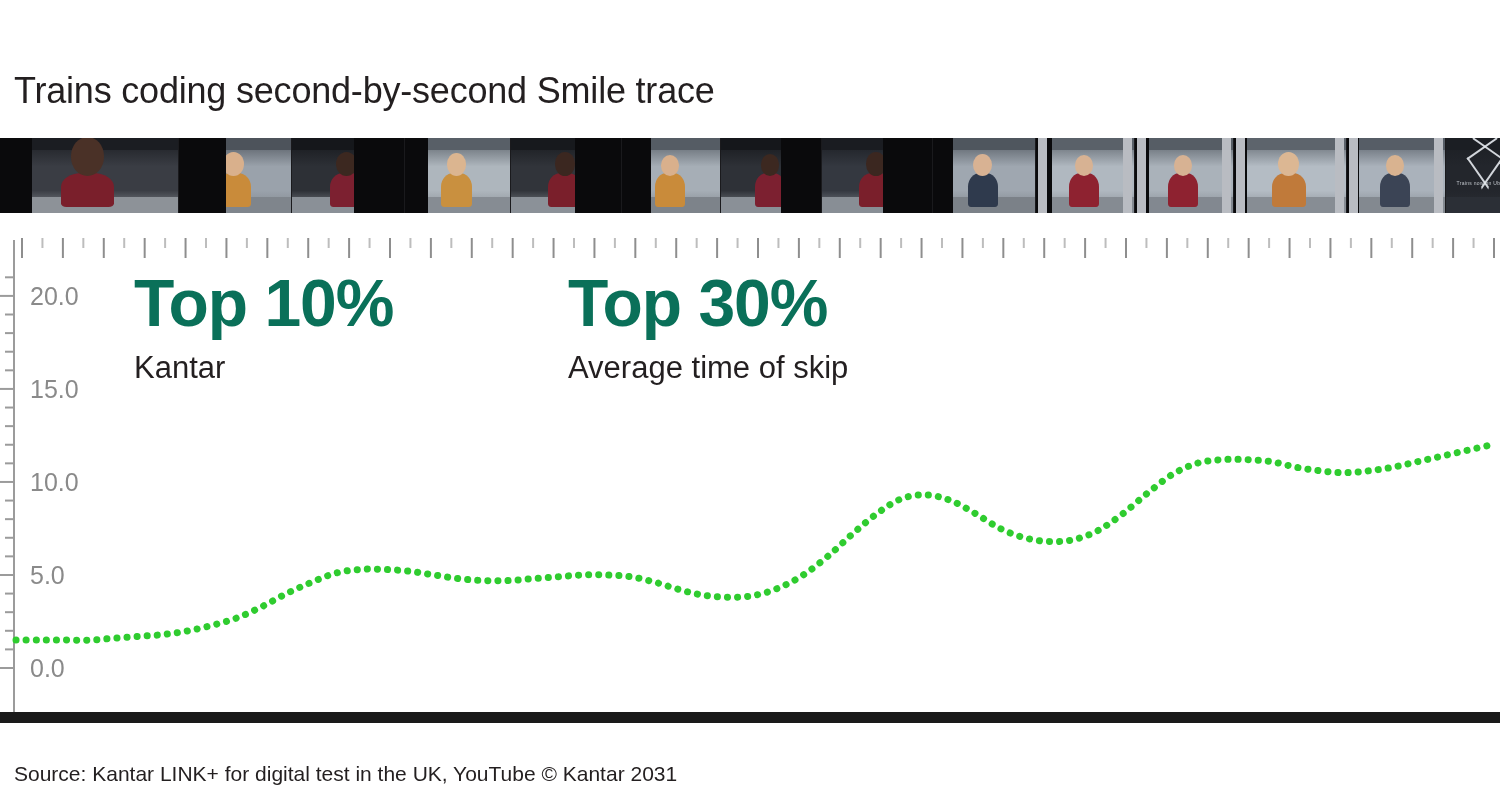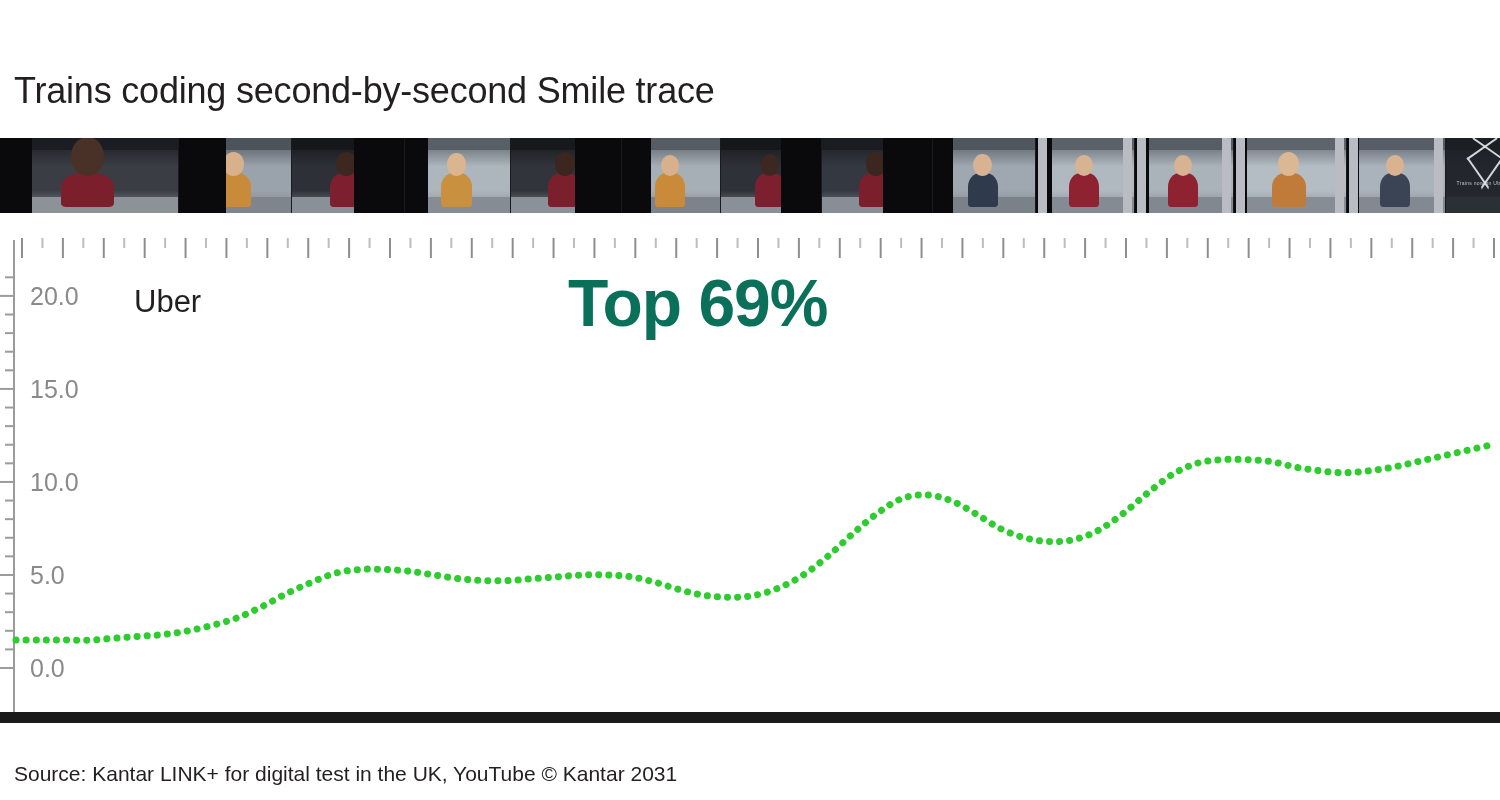--- a/index.html
+++ b/index.html
@@ -370,20 +370,22 @@
       </g>
     <g id="trace">
         <path d="M 16.00 412.09 C 20.10 412.09, 32.40 412.09, 40.60 412.09 C 48.80 412.09, 57.00 412.09, 65.20 412.09 C 73.40 412.09, 81.60 412.40, 89.80 412.09 C 98.00 411.78, 106.20 410.85, 114.40 410.23 C 122.60 409.61, 130.80 408.99, 139.00 408.37 C 147.20 407.75, 155.40 407.44, 163.60 406.51 C 171.80 405.58, 180.00 404.34, 188.20 402.79 C 196.40 401.24, 204.60 399.38, 212.80 397.21 C 221.00 395.04, 229.20 392.87, 237.40 389.77 C 245.60 386.67, 253.80 382.64, 262.00 378.60 C 270.20 374.57, 278.40 369.61, 286.60 365.58 C 294.80 361.55, 303.00 357.83, 311.20 354.42 C 319.40 351.01, 327.60 347.29, 335.80 345.12 C 344.00 342.95, 352.20 342.02, 360.40 341.40 C 368.60 340.78, 376.80 341.09, 385.00 341.40 C 393.20 341.71, 401.40 342.33, 409.60 343.26 C 417.80 344.19, 426.00 345.74, 434.20 346.98 C 442.40 348.22, 450.60 349.77, 458.80 350.70 C 467.00 351.63, 475.20 352.25, 483.40 352.56 C 491.60 352.87, 499.80 352.87, 508.00 352.56 C 516.20 352.25, 524.40 351.32, 532.60 350.70 C 540.80 350.08, 549.00 349.46, 557.20 348.84 C 565.40 348.22, 573.60 347.29, 581.80 346.98 C 590.00 346.67, 598.20 346.67, 606.40 346.98 C 614.60 347.29, 622.80 347.60, 631.00 348.84 C 639.20 350.08, 647.40 352.25, 655.60 354.42 C 663.80 356.59, 672.00 359.69, 680.20 361.86 C 688.40 364.03, 696.60 366.20, 704.80 367.44 C 713.00 368.68, 721.20 369.30, 729.40 369.30 C 737.60 369.30, 745.80 368.99, 754.00 367.44 C 762.20 365.89, 770.40 363.41, 778.60 360.00 C 786.80 356.59, 795.00 352.25, 803.20 346.98 C 811.40 341.71, 819.60 335.19, 827.80 328.37 C 836.00 321.55, 844.20 313.18, 852.40 306.05 C 860.60 298.91, 868.80 291.47, 877.00 285.58 C 885.20 279.69, 893.40 273.80, 901.60 270.70 C 909.80 267.60, 918.00 266.67, 926.20 266.98 C 934.40 267.29, 942.60 269.46, 950.80 272.56 C 959.00 275.66, 967.20 280.93, 975.40 285.58 C 983.60 290.23, 991.80 296.43, 1000.00 300.47 C 1008.20 304.50, 1016.40 307.60, 1024.60 309.77 C 1032.80 311.94, 1041.00 313.18, 1049.20 313.49 C 1057.40 313.80, 1065.60 313.49, 1073.80 311.63 C 1082.00 309.77, 1090.20 306.67, 1098.40 302.33 C 1106.60 297.98, 1114.80 291.78, 1123.00 285.58 C 1131.20 279.38, 1139.40 271.63, 1147.60 265.12 C 1155.80 258.60, 1164.00 251.47, 1172.20 246.51 C 1180.40 241.55, 1188.60 237.83, 1196.80 235.35 C 1205.00 232.87, 1213.20 232.25, 1221.40 231.63 C 1229.60 231.01, 1237.80 231.32, 1246.00 231.63 C 1254.20 231.94, 1262.40 232.25, 1270.60 233.49 C 1278.80 234.73, 1287.00 237.52, 1295.20 239.07 C 1303.40 240.62, 1311.60 241.86, 1319.80 242.79 C 1328.00 243.72, 1336.20 244.65, 1344.40 244.65 C 1352.60 244.65, 1360.80 243.72, 1369.00 242.79 C 1377.20 241.86, 1385.40 240.62, 1393.60 239.07 C 1401.80 237.52, 1410.00 235.35, 1418.20 233.49 C 1426.40 231.63, 1434.60 229.77, 1442.80 227.91 C 1451.00 226.05, 1459.20 224.19, 1467.40 222.33 C 1475.60 220.47, 1487.90 217.67, 1492.00 216.74" fill="none" stroke="#2fcc2f" stroke-width="7" stroke-linecap="round" stroke-dasharray="0.1 10"></path>
       </g>
     <rect id="baseline" x="0" y="484" width="1500" height="11" fill="#1a1a1a"></rect>
   </svg>
 </div>
 
 <div class="callouts">
   <div class="callout callout-1">
-    <div class="sub">Uber</div>
+    <div class="big">Top 10%</div>
+    <div class="sub">Kantar</div>
   </div>
   <div class="callout callout-2">
-    <div class="big">Top 69%</div>
+    <div class="big">Top 30%</div>
+    <div class="sub">Average time of skip</div>
   </div>
 </div>
 
 <div class="source">Source: Kantar LINK+ for digital test in the UK, YouTube © Kantar 2031</div>
 
 </body></html>

